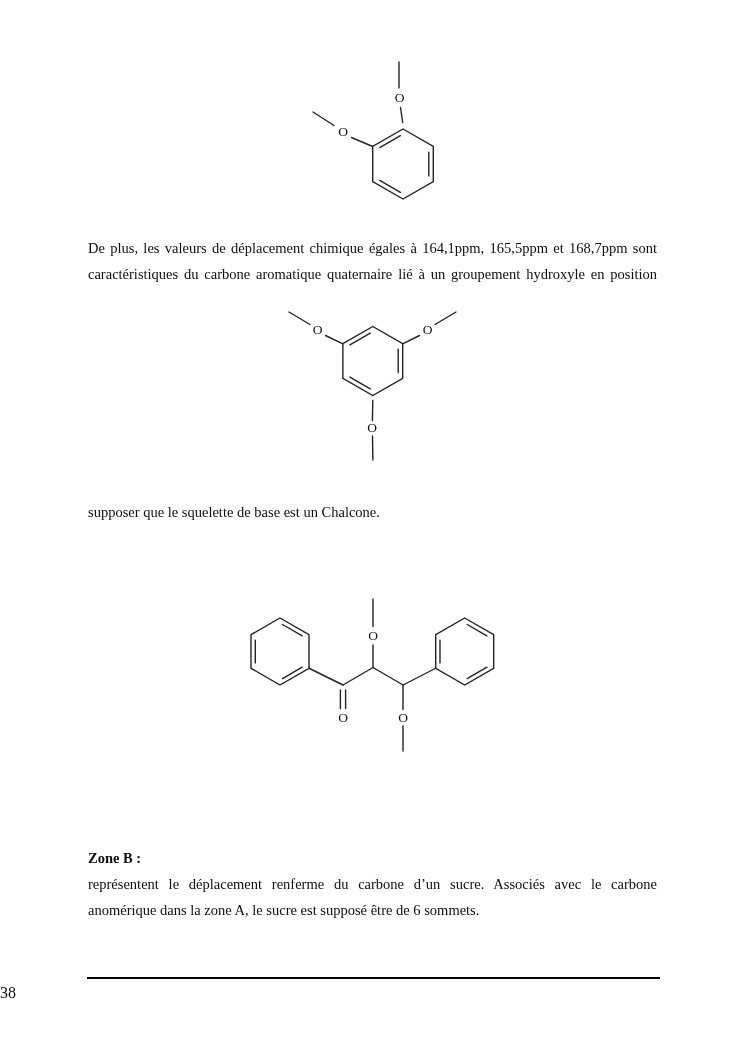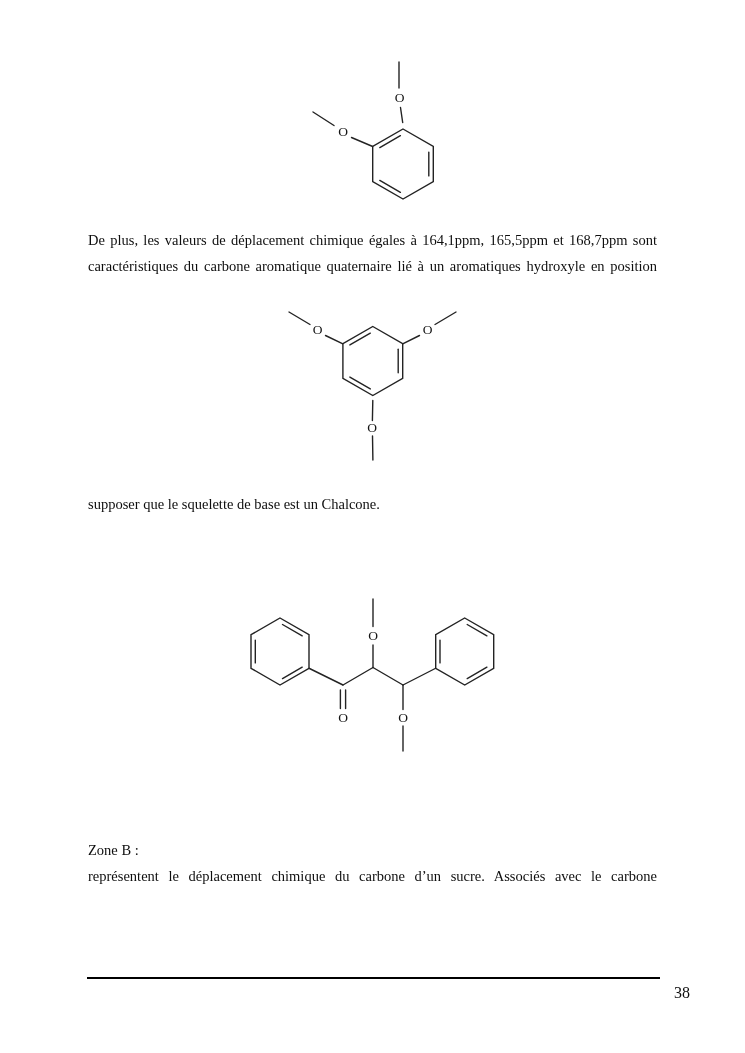--- a/index.html
+++ b/index.html
@@ -7,39 +7,39 @@
     width:745px;height:1053px;
     background:#ffffff;
     position:relative;
     font-family:"Liberation Serif", serif;
     color:#0e0e0e;
     overflow:hidden;
   }
   .abs{position:absolute;}
   .textblock{
     left:88px;width:569px;
-    font-size:14.5px;line-height:26px;
+    font-size:14.5px;line-height:26px;margin-top:8px;
   }
   .tline{text-align:justify;text-align-last:justify;}
   .tline.last{text-align-last:left;}
-  .heading{font-weight:normal;text-align:center;text-align-last:left;}
+  .heading{font-weight:bold;text-align:center;text-align-last:left;}
   svg{position:absolute;overflow:visible;}
   svg line, svg polygon{stroke:#232323;stroke-width:1.4;fill:none;stroke-linecap:round;}
   svg text{
     font-family:"Liberation Serif", serif;
     font-size:13.5px;fill:#141414;
     text-anchor:middle;stroke:none;
   }
   .footer-rule{
     left:87px;top:977px;width:573px;height:0;
     border-top:2.2px solid #000;
   }
   .page-number{
     left:0;top:984px;width:690px;
-    text-align:right;font-size:16px;
+    text-align:left;font-size:16px;
   }
 </style>
 </head>
 <body>
 
 <svg class="abs" style="left:285px;top:50px" width="175" height="160" viewBox="285 50 175 160">
   <g>
     <polygon points="403,129 433.3,146.5 433.3,181.5 403,199 372.7,181.5 372.7,146.5"></polygon>
     <line x1="379.8" y1="147.6" x2="400.4" y2="135.7"></line>
     <line x1="428.8" y1="152.1" x2="428.8" y2="175.9"></line>
@@ -52,21 +52,21 @@
   </g>
   <g>
     <line x1="313" y1="112" x2="334" y2="125.5"></line>
     <text x="343" y="135.5">O</text>
     <line x1="351.5" y1="137.5" x2="372.7" y2="146.5"></line>
   </g>
 </svg>
 
 <div class="abs textblock" style="top:227px">
   <div class="tline">De plus, les valeurs de déplacement chimique égales à 164,1ppm, 165,5ppm et 168,7ppm sont</div>
-  <div class="tline">caractéristiques du carbone aromatique quaternaire lié à un aromatiques hydroxyle en position</div>
+  <div class="tline">caractéristiques du carbone aromatique quaternaire lié à un groupement hydroxyle en position</div>
 </div>
 
 <svg class="abs" style="left:265px;top:295px" width="215" height="175" viewBox="265 295 215 175">
   <g>
     <polygon points="372.8,326.5 402.7,343.75 402.7,378.25 372.8,395.5 342.9,378.25 342.9,343.75"></polygon>
     <line x1="349.9" y1="344.9" x2="370.3" y2="333.2"></line>
     <line x1="398.2" y1="349.3" x2="398.2" y2="372.7"></line>
     <line x1="370.3" y1="388.9" x2="349.9" y2="377.1"></line>
   </g>
   <g>
@@ -121,17 +121,18 @@
   </g>
   <g>
     <line x1="403" y1="685" x2="403" y2="709.5"></line>
     <text x="403" y="721.5">O</text>
     <line x1="403" y1="726" x2="403" y2="751"></line>
   </g>
 </svg>
 
 <div class="abs textblock" style="top:837px">
   <div class="tline heading">Zone B :</div>
-  <div class="tline">représentent le déplacement chimique du carbone d’un sucre. Associés avec le carbone</div>
+  <div class="tline">représentent le déplacement renferme du carbone d’un sucre. Associés avec le carbone</div>
+  <div class="tline last">anomérique dans la zone A, le sucre est supposé être de 6 sommets.</div>
 </div>
 
 <div class="abs footer-rule"></div>
 <div class="abs page-number">38</div>
 
 </body></html>

